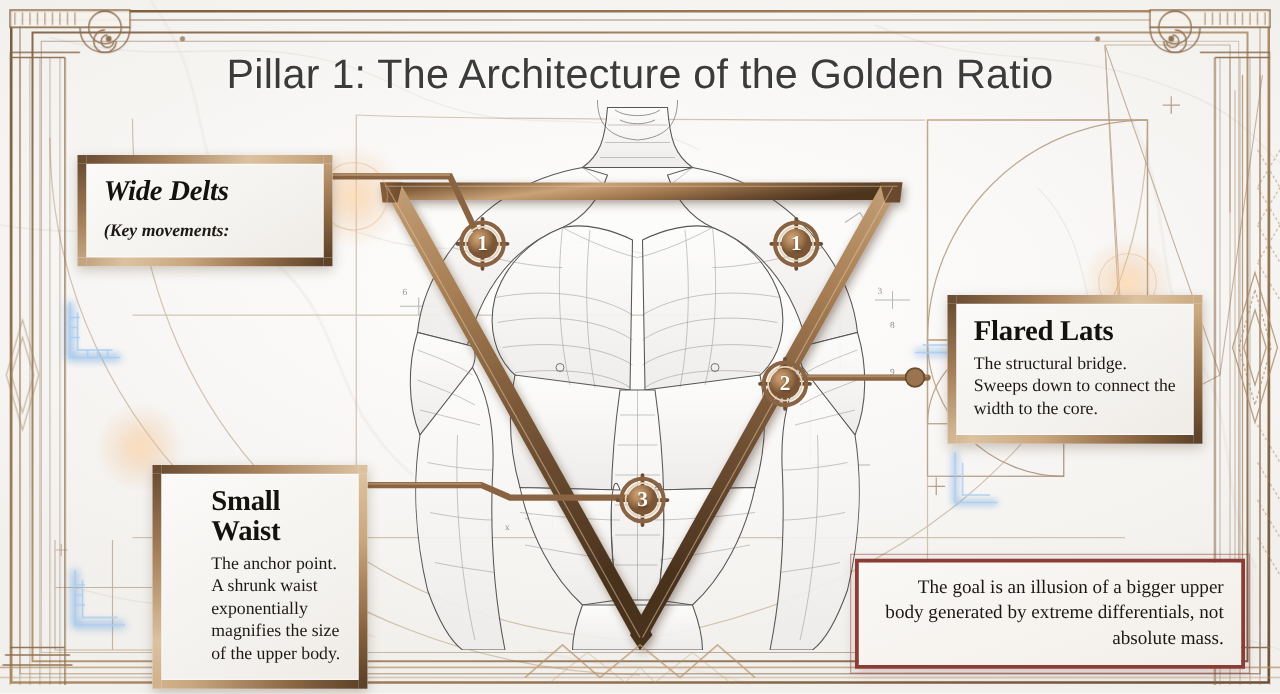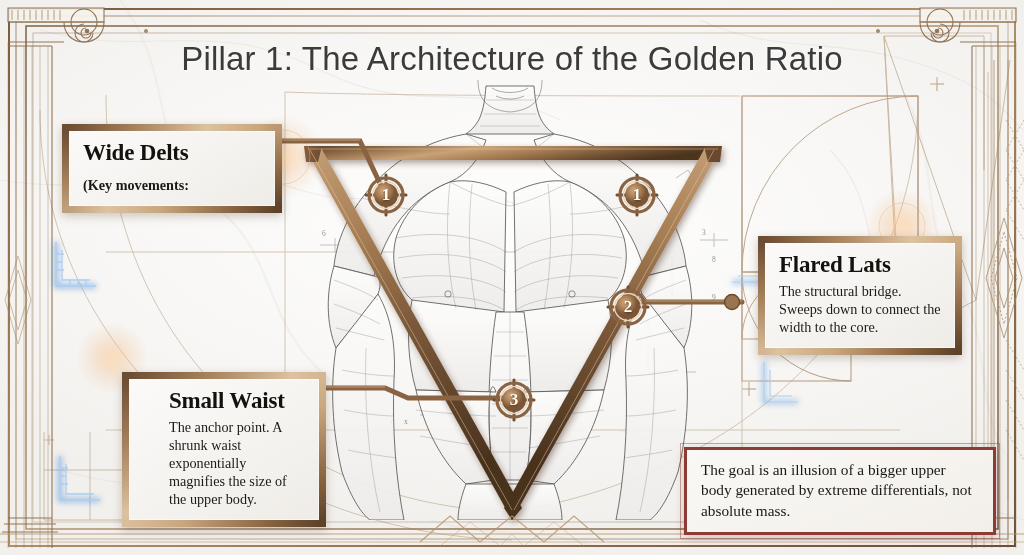--- a/index.html
+++ b/index.html
@@ -61,34 +61,34 @@
     font-weight:bold; font-size:23px; color:#14120f;
     line-height:1.05; margin-bottom:5px; letter-spacing:-.2px;
   }
   .card p {
     font-family:"Liberation Serif", serif;
     font-size:14.2px; line-height:1.27; color:#1d1a16;
   }
   .card p.key { margin-top:11px; }
   .card p.key b { font-weight:bold; }
 
-  #card-delts { left:62px;  top:124px; width:220px; }
+  #card-delts { left:62px;  top:124px; width:204px;font-style:italic; }
   #card-lats  { left:758px; top:236px; width:204px; }
-  #card-waist { left:122px; top:372px; width:204px;padding-left:40px; }
+  #card-waist { left:122px; top:372px; width:172px;padding-left:40px; }
 
   
   .conclusion {
     position:absolute; left:684px; top:447px; width:312px;
     z-index:26;
     background:linear-gradient(160deg,#faf8f5 0%,#f2efea 100%);
     border:3px solid #8d3b35;
     outline:1px solid rgba(141,59,53,.45);
     outline-offset:3px;
     padding:10px 14px 11px 14px;
-    text-align:left;
+    text-align:right;
     box-shadow:0 3px 10px rgba(90,40,30,.22);
   }
   .conclusion p {
     font-family:"Liberation Serif", serif;
     font-size:15.3px; line-height:1.33; color:#1a1714;
   }
 
   
   .connectors { position:absolute; inset:0; pointer-events:none; z-index:22; }
 

